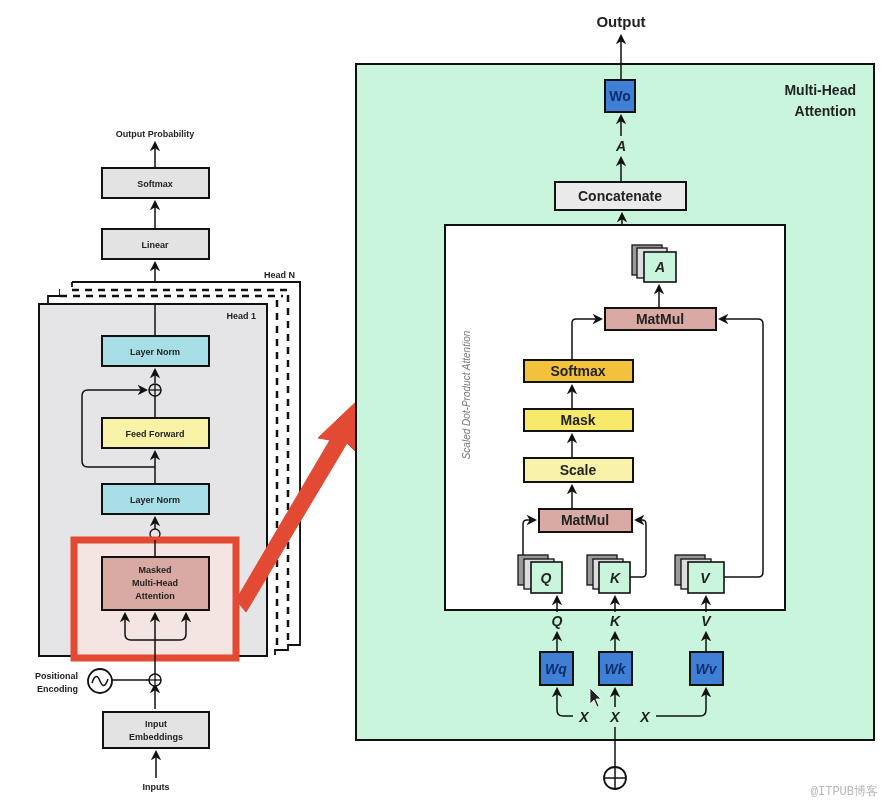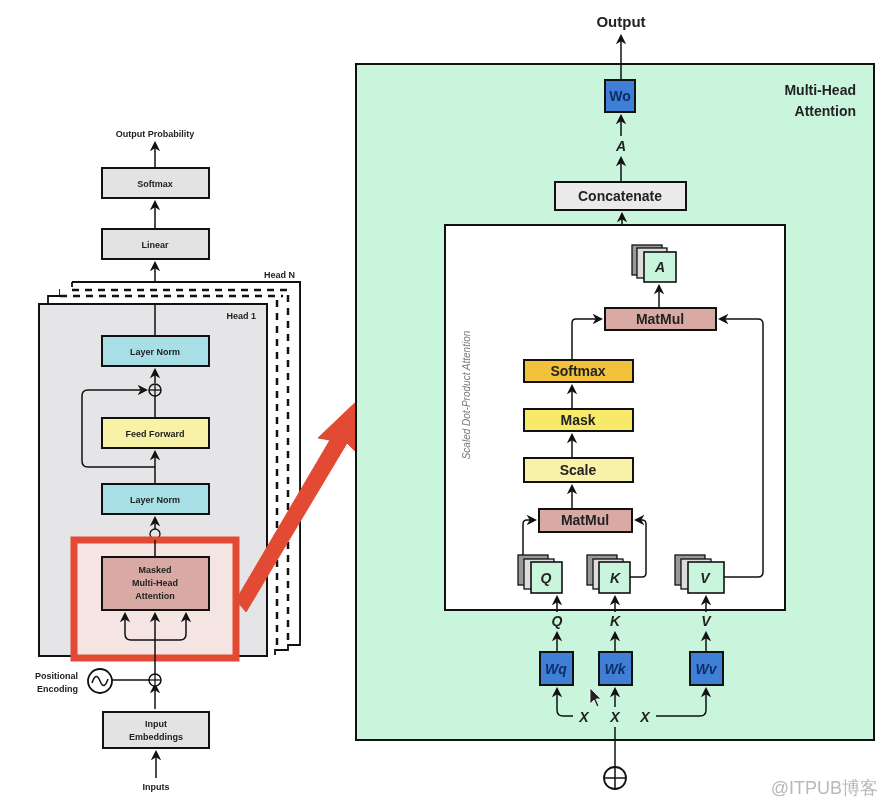--- a/index.html
+++ b/index.html
@@ -3,21 +3,21 @@
 <meta charset="utf-8">
 <style>
   html,body{margin:0;padding:0;background:#ffffff;}
   body{width:890px;height:806px;position:relative;overflow:hidden;font-family:"Liberation Sans",sans-serif;}
   svg{position:absolute;left:0;top:0;}
   .lbl{font-family:"Liberation Sans",sans-serif;font-weight:bold;fill:#222;}
   .small{font-size:9px;}
   .med{font-size:14px;}
   .big{font-size:15px;}
   .ital{font-style:italic;}
-  .watermark{position:absolute;right:12px;bottom:6px;font-size:18px;color:#b8b8b8;font-family:Liberation Sans, sans-serif;}
+  .watermark{position:absolute;right:12px;bottom:6px;font-size:12px;color:#b8b8b8;font-family:Liberation Mono, monospace;}
 </style>
 </head>
 <body>
 
 <svg width="890" height="806" viewBox="0 0 890 806" xmlns="http://www.w3.org/2000/svg">
   <defs>
     <marker id="arr" viewBox="0 0 10 10" refX="8" refY="5" markerWidth="7" markerHeight="7" orient="auto-start-reverse">
       <path d="M0,0 L10,5 L0,10 L3,5 z" fill="#111"></path>
     </marker>
   </defs>

